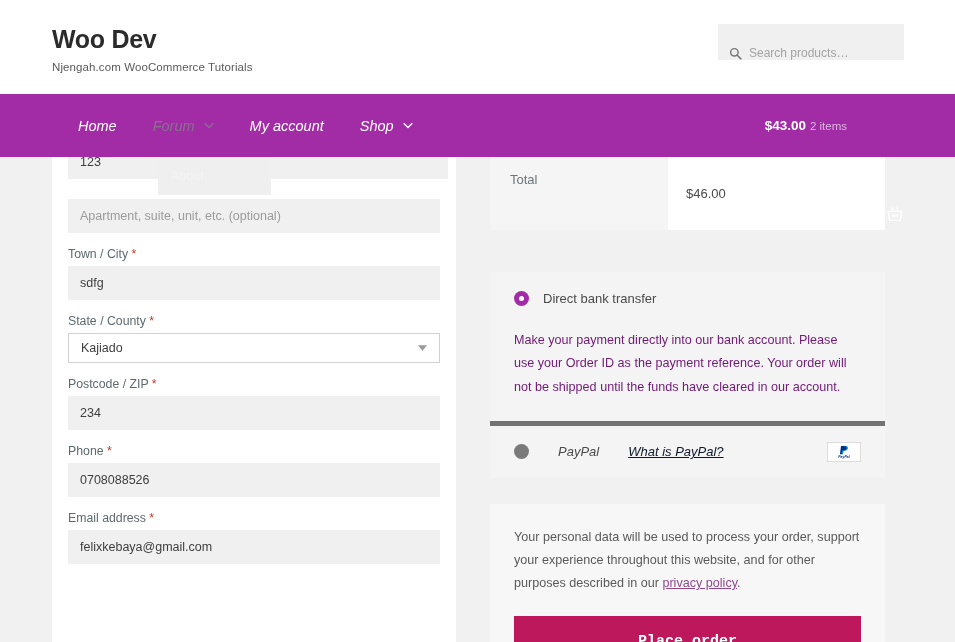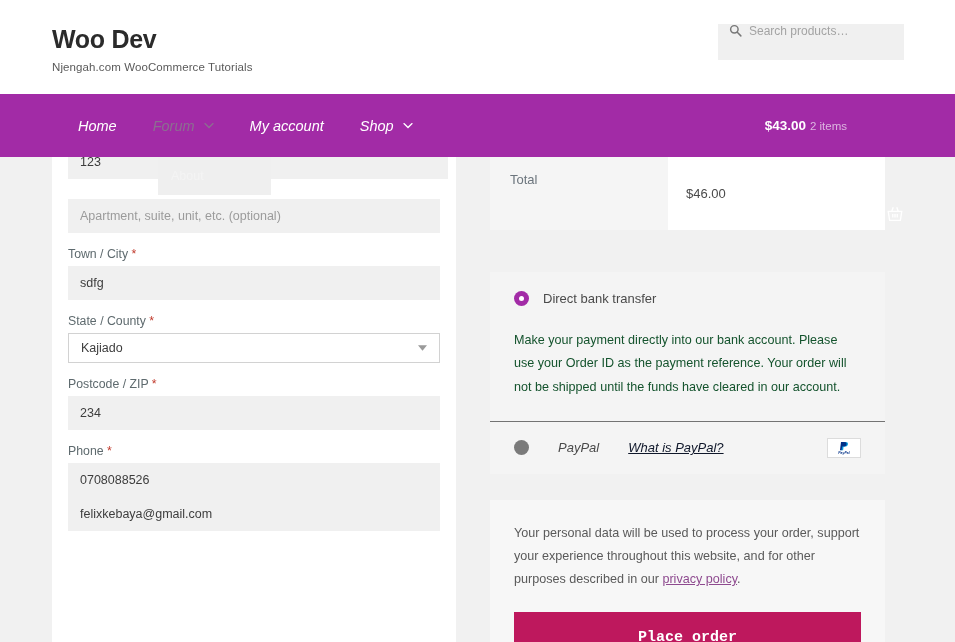--- a/index.html
+++ b/index.html
@@ -19,21 +19,21 @@
   .brand { position: absolute; left: 52px; top: 26px; }
   .brand-title {
     font-size: 25px; font-weight: bold; color: #2b2b2b;
     letter-spacing: -0.3px; line-height: 1.1;
   }
   .brand-tagline {
     font-size: 11.5px; color: #5a5a5a; margin-top: 7px; letter-spacing: .1px;
   }
   .search-box {
     position: absolute; left: 718px; top: 24px; width: 186px; height: 36px;
-    background: #f0f0f0; display: flex; align-items: flex-start; padding: 0 11px;
+    background: #f0f0f0; display: flex; align-items: flex-end; padding: 0 11px;
   }
   .search-icon { width: 13px; height: 13px; flex: 0 0 auto; margin-right: 7px; color: #777; }
   .search-input {
     border: 0; background: transparent; outline: none; width: 100%;
     font-family: "Liberation Sans", sans-serif; font-size: 12px; color: #666;
   }
   .search-input::placeholder { color: #a3a3a3; }
 
   
   .navbar {
@@ -128,22 +128,22 @@
     width: 15px; height: 15px; border-radius: 50%; flex: 0 0 auto;
     display: flex; align-items: center; justify-content: center;
   }
   .radio.selected { background: #a22ba6; }
   .radio.selected::after {
     content: ""; width: 5px; height: 5px; border-radius: 50%; background: #ffffff;
   }
   .radio.unselected { background: #7a7a7a; }
   .payment-label { font-size: 13px; color: #4a4a4a; }
   .payment-desc {
-    padding: 4px 24px 22px 24px; font-size: 12.6px; color: #14532d;
-    line-height: 1.85; border-bottom: 1px solid #737373;
+    padding: 4px 24px 22px 24px; font-size: 12.6px; color: #701a75;
+    line-height: 1.85; border-bottom: 5px solid #737373;
   }
   .paypal-row {
     display: flex; align-items: center; padding: 16px 24px; gap: 29px; font-style: italic;
   }
   .paypal-link { color: #0f172a; text-decoration: underline; font-size: 13px; cursor: pointer; }
   .paypal-badge {
     margin-left: auto; width: 34px; height: 20px; background: #ffffff;
     border: 1px solid #dcdcdc; display: flex; flex-direction: column;
     align-items: center; justify-content: center; gap: 0px;
   }
@@ -255,20 +255,24 @@
 
       <div class="field">
         <label class="field-label">
           <span>Phone</span>
           <span class="req">*</span>
         </label>
         <input class="field-input" type="text" value="0708088526" style="">
       </div>
 
       <div class="field">
+        <label class="field-label">
+          <span>Email address</span>
+          <span class="req">*</span>
+        </label>
         <input class="field-input" type="text" value="felixkebaya@gmail.com" style="">
       </div>
     </div>
 
     <div class="col-right">
 
       <div class="totals-table">
         <div class="total-label-cell">Total</div>
         <div class="total-value-cell">$46.00</div>
       </div>

